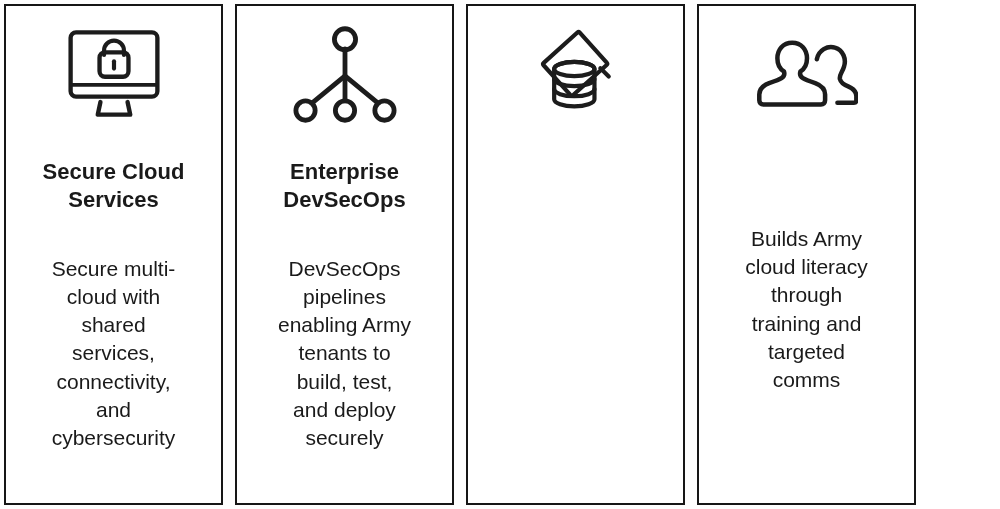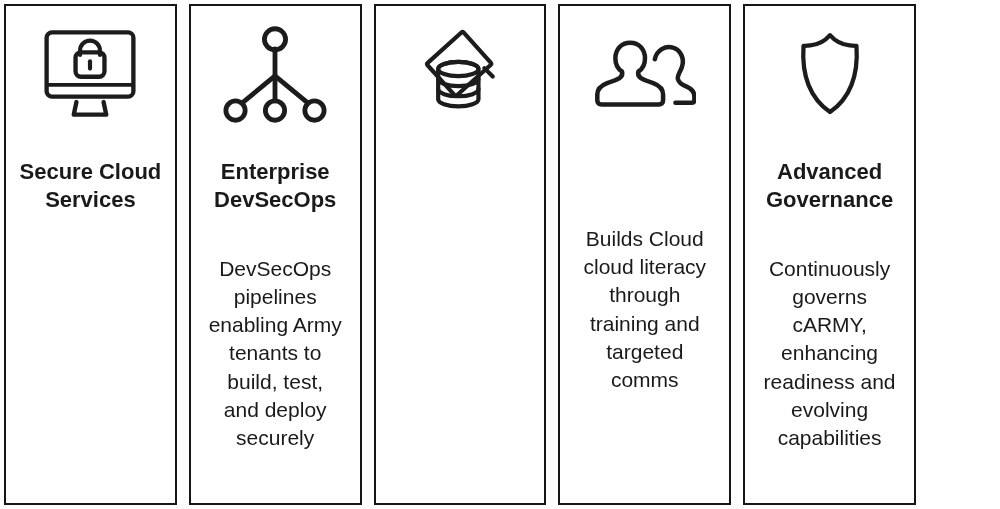--- a/index.html
+++ b/index.html
@@ -86,20 +86,27 @@
         <path class="icon-stroke" stroke-width="4.6" d="M41 29 v-5 a11 11 0 0 1 22 0 v5"></path>
         <rect class="icon-stroke" stroke-width="4.8" fill="#ffffff" x="36" y="26" width="32" height="27" rx="6"></rect>
         <rect class="icon-stroke" stroke-width="4.8" x="4" y="4" width="96" height="71" rx="6" fill="none"></rect>
         <line class="icon-stroke" stroke-width="4" x1="5" y1="62" x2="99" y2="62"></line>
         <line class="icon-stroke" stroke-width="4.6" x1="52" y1="36" x2="52" y2="44"></line>
         <path class="icon-stroke" stroke-width="4.8" d="M37 81 L34 95 L70 95 L67 81"></path>
       </svg>
     </div>
     <div class="card-title">Secure Cloud
 Services</div>
+    <div class="card-body">Secure multi-
+cloud with
+shared
+services,
+connectivity,
+and
+cybersecurity</div>
   </div>
 
   <div class="card">
     <div class="icon-area">
       <svg width="104" height="100" viewBox="0 0 108 100">
         <line class="icon-stroke" stroke-width="5" x1="54" y1="24" x2="54" y2="78"></line>
         <line class="icon-stroke" stroke-width="5" x1="54" y1="52" x2="20" y2="80"></line>
         <line class="icon-stroke" stroke-width="5" x1="54" y1="52" x2="88" y2="80"></line>
         <circle class="icon-stroke" stroke-width="5" cx="54" cy="14" r="11" fill="#ffffff"></circle>
         <circle class="icon-stroke" stroke-width="5" cx="13" cy="88" r="10" fill="#ffffff"></circle>
@@ -131,38 +138,22 @@
     </div>
   </div>
 
   <div class="card">
     <div class="icon-area">
       <svg width="102" height="76" viewBox="0 0 124 92">
         <path class="icon-stroke" stroke-width="5.5" fill="none" d="M74 28 c2 -11 13 -17 22 -14 c10 3 14 14 11 23 c-2 7 -6 10 -5 15 c1 4 5 7 10 9 c7 3 10 7 10 12 v5 c0 2 -1 3 -3 3 h-20"></path>
         <path class="icon-stroke" stroke-width="5.5" fill="#ffffff" d="M44 8 c11 0 18 8 18 19 c0 7 -3 13 -8 16 c-1 3 0 6 3 8 c3 2 9 4 15 6 c8 3 12 8 12 14 v7 c0 3 -2 5 -5 5 h-70 c-3 0 -5 -2 -5 -5 v-7 c0 -6 4 -11 12 -14 c6 -2 12 -4 15 -6 c3 -2 4 -5 3 -8 c-5 -3 -8 -9 -8 -16 c0 -11 7 -19 18 -19 z"></path>
       </svg>
     </div>
-    <div class="card-body">Builds Cloud
+    <div class="card-body">Builds Army
 cloud literacy
 through
 training and
 targeted
 comms</div>
   </div>
 
-  <div class="card">
-    <div class="icon-area">
-      <svg width="82" height="89" viewBox="0 0 96 104">
-        <path class="icon-stroke" stroke-width="5" fill="none" d="M48 6 C42 13 35 17 25 18 C22 18.4 19 18.5 17 18.4 C15 48 21 77 48 96 C75 77 81 48 79 18.4 C77 18.5 74 18.4 71 18 C61 17 54 13 48 6 Z"></path>
-      </svg>
-    </div>
-    <div class="card-title">Advanced
-Governance</div>
-    <div class="card-body">Continuously
-governs
-cARMY,
-enhancing
-readiness and
-evolving
-capabilities</div>
-  </div>
 
 </div>
 
 </body></html>

